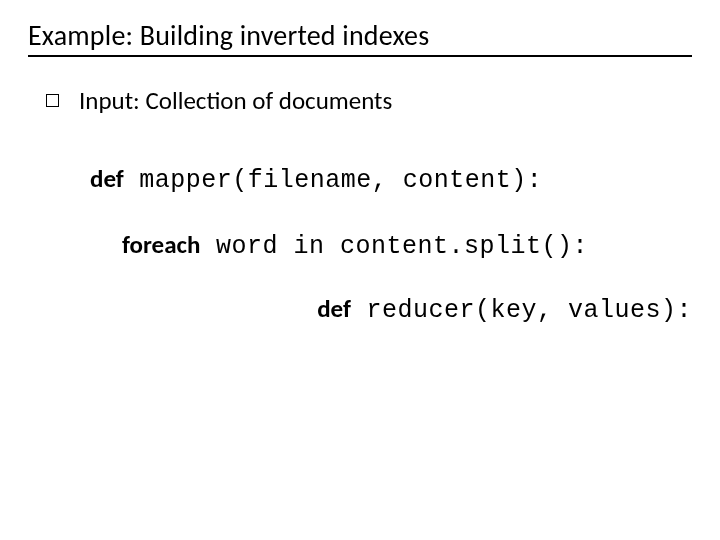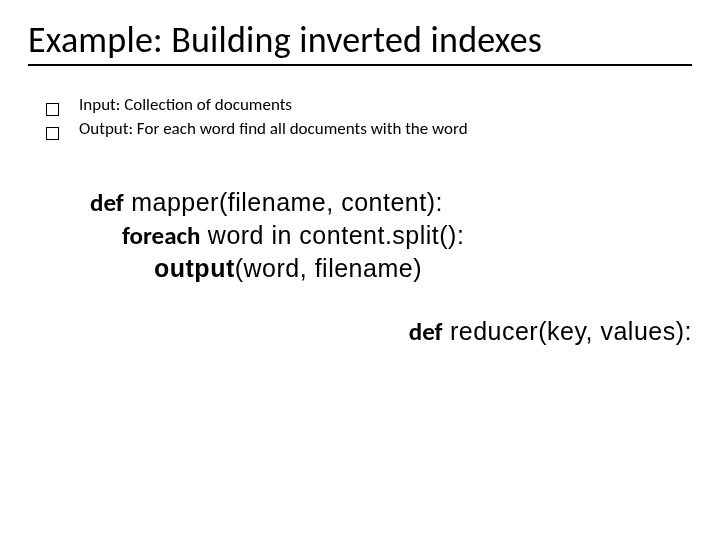--- a/index.html
+++ b/index.html
@@ -4,86 +4,79 @@
 <style>
   * { box-sizing: border-box; margin: 0; padding: 0; }
   html, body { width: 720px; height: 540px; }
   body {
     background: #fff;
     font-family: Calibri, "Segoe UI", Arial, sans-serif;
     color: #000;
     padding: 18px 28px 28px 28px;
   }
   .title {
-    font-size: 36px;
+    font-size: 28px;
     font-weight: 400;
     border-bottom: 2px solid #000;
     padding-bottom: 2px;
     margin-bottom: 28px;
     letter-spacing: 0.2px;
   }
   .bullets {
     margin-left: 18px;
     margin-bottom: 46px;
   }
   .bullet-row {
     display: flex;
     align-items: flex-start;
-    font-size: 17px;
+    font-size: 25px;
     line-height: 1.28;
     margin-bottom: 2px;
   }
   .bullet-marker {
     width: 13px; height: 13px;
     border: 1.6px solid #000;
     margin-top: 9px;
     margin-right: 20px;
     flex: 0 0 auto;
   }
   .bullet-text { flex: 1 1 auto; }
   .code-block {
     margin-left: 62px;
     font-size: 25px;
     line-height: 1.28;
     font-family: Calibri, "Segoe UI", Arial, sans-serif;
   }
   .code-block + .code-block { margin-top: 30px; text-align: right; }
   .mono {
-    font-family: Liberation Sans, sans-serif;
+    font-family: Liberation Mono, monospace;
     letter-spacing: 0.5px;
   }
   .kw { font-weight: 700; }
-  .ind1 { padding-left: 32px; display: block; }
+  .ind1 { padding-left: 32px; display: block; margin-top: 32px; }
   .ind2 { padding-left: 64px; display: block; }
 </style>
 </head>
 <body>
 
 <h1 class="title">Example: Building inverted indexes</h1>
 
 <div class="bullets">
   <div class="bullet-row">
     <span class="bullet-marker"></span>
     <span class="bullet-text">Input: Collection of documents</span>
   </div>
-  <div class="bullet-row">
-    <span class="bullet-marker"></span>
-    <span class="bullet-text">Output: For each word find all documents with the word</span>
-  </div>
 </div>
 
 <div class="code-block">
   <div>
     <span class="kw">def</span><span class="mono"> mapper(filename, content):</span>
   </div>
   <div class="ind1">
     <span class="kw">foreach</span><span class="mono">  word  in content.split():</span>
-  </div>
-  <div class="ind2">
-    <span class="kw mono">output</span><span class="mono">(word, filename)</span>
   </div>
 </div>
 
 <div class="code-block">
   <div>
     <span class="kw">def</span><span class="mono"> reducer(key, values):</span>
   </div>
 </div>
 
 </body></html>

